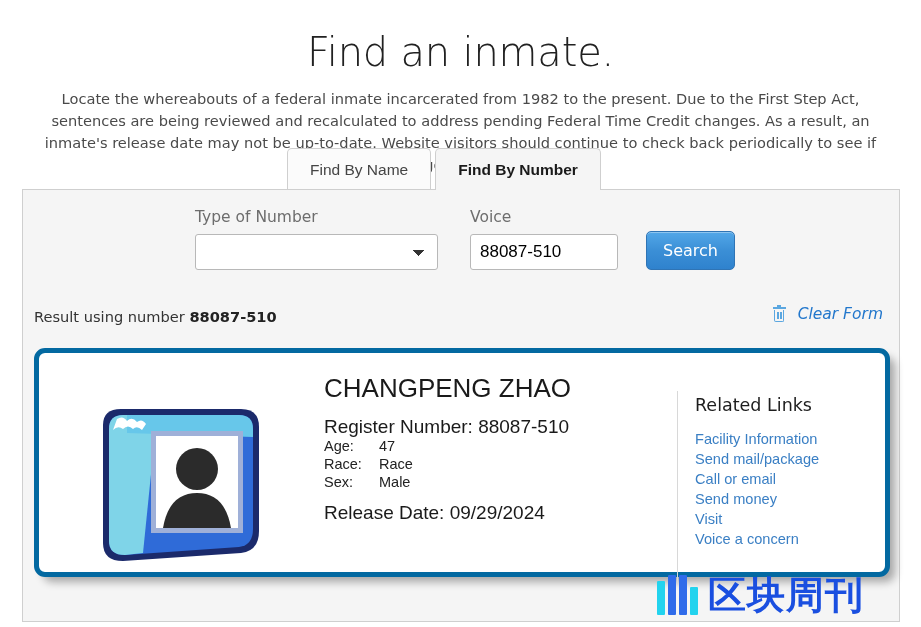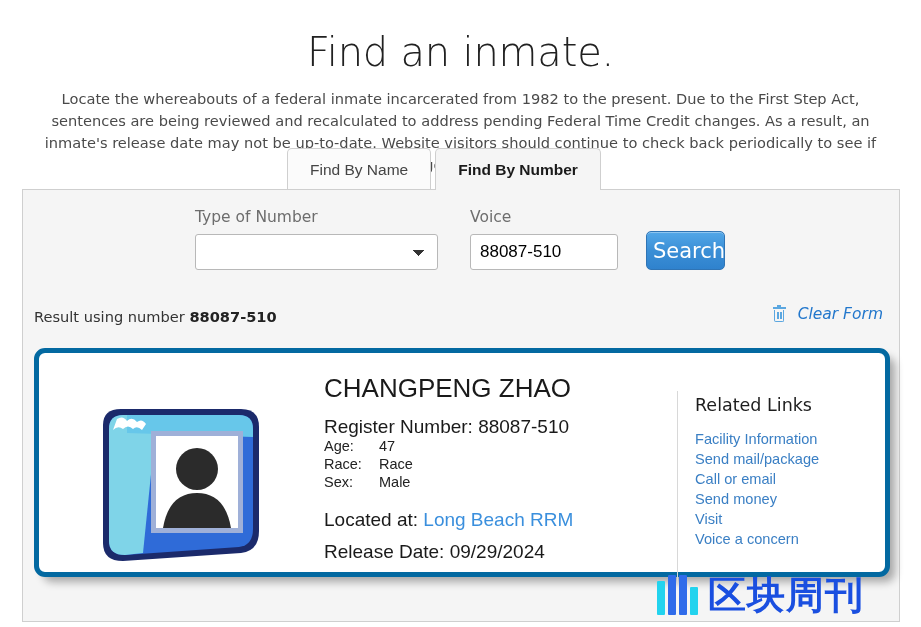--- a/index.html
+++ b/index.html
@@ -128,27 +128,27 @@
     color: #000;
     padding: 0 9px;
     border: 1px solid #b8b8b8;
     border-radius: 3px;
     background: #fff;
     font-family: "Liberation Sans", sans-serif;
   }
   .gap { width: 32px; }
   .search-btn {
     margin-left: 28px;
-    width: 79px;
+    width: 89px;
     height: 39px;
     border: 1px solid #2f74b5;
     border-radius: 5px;
     background: linear-gradient(to bottom, #52a7e8 0%, #3b8fd6 50%, #2f82cd 100%);
     color: #fff;
-    font-size: 21px;
+    font-size: 16px;
     font-family: "DejaVu Sans", sans-serif;
     cursor: pointer;
     box-shadow: inset 0 1px 0 rgba(255,255,255,.35);
   }
 
   .result-line {
     position: absolute;
     left: 11px;
     top: 118px;
     font-size: 14.6px;
@@ -395,24 +395,20 @@
             <td class="k">Race:</td>
             <td class="v">Race</td>
           </tr>
           <tr>
             <td class="k">Sex:</td>
             <td class="v">Male</td>
           </tr>
         </tbody>
           </table>
 
-        <div class="located">
-          <span>Located at:</span>
-          <a href="#">Long Beach RRM</a>
-        </div>
         <div class="release">Release Date: 09/29/2024</div>
       </div>
 
       <div class="vdivider"></div>
 
       <div class="related">
         <h3 class="related-title">Related Links</h3>
         <a href="#">Facility Information</a>
         <a href="#">Send mail/package</a>
         <a href="#">Call or email</a>

